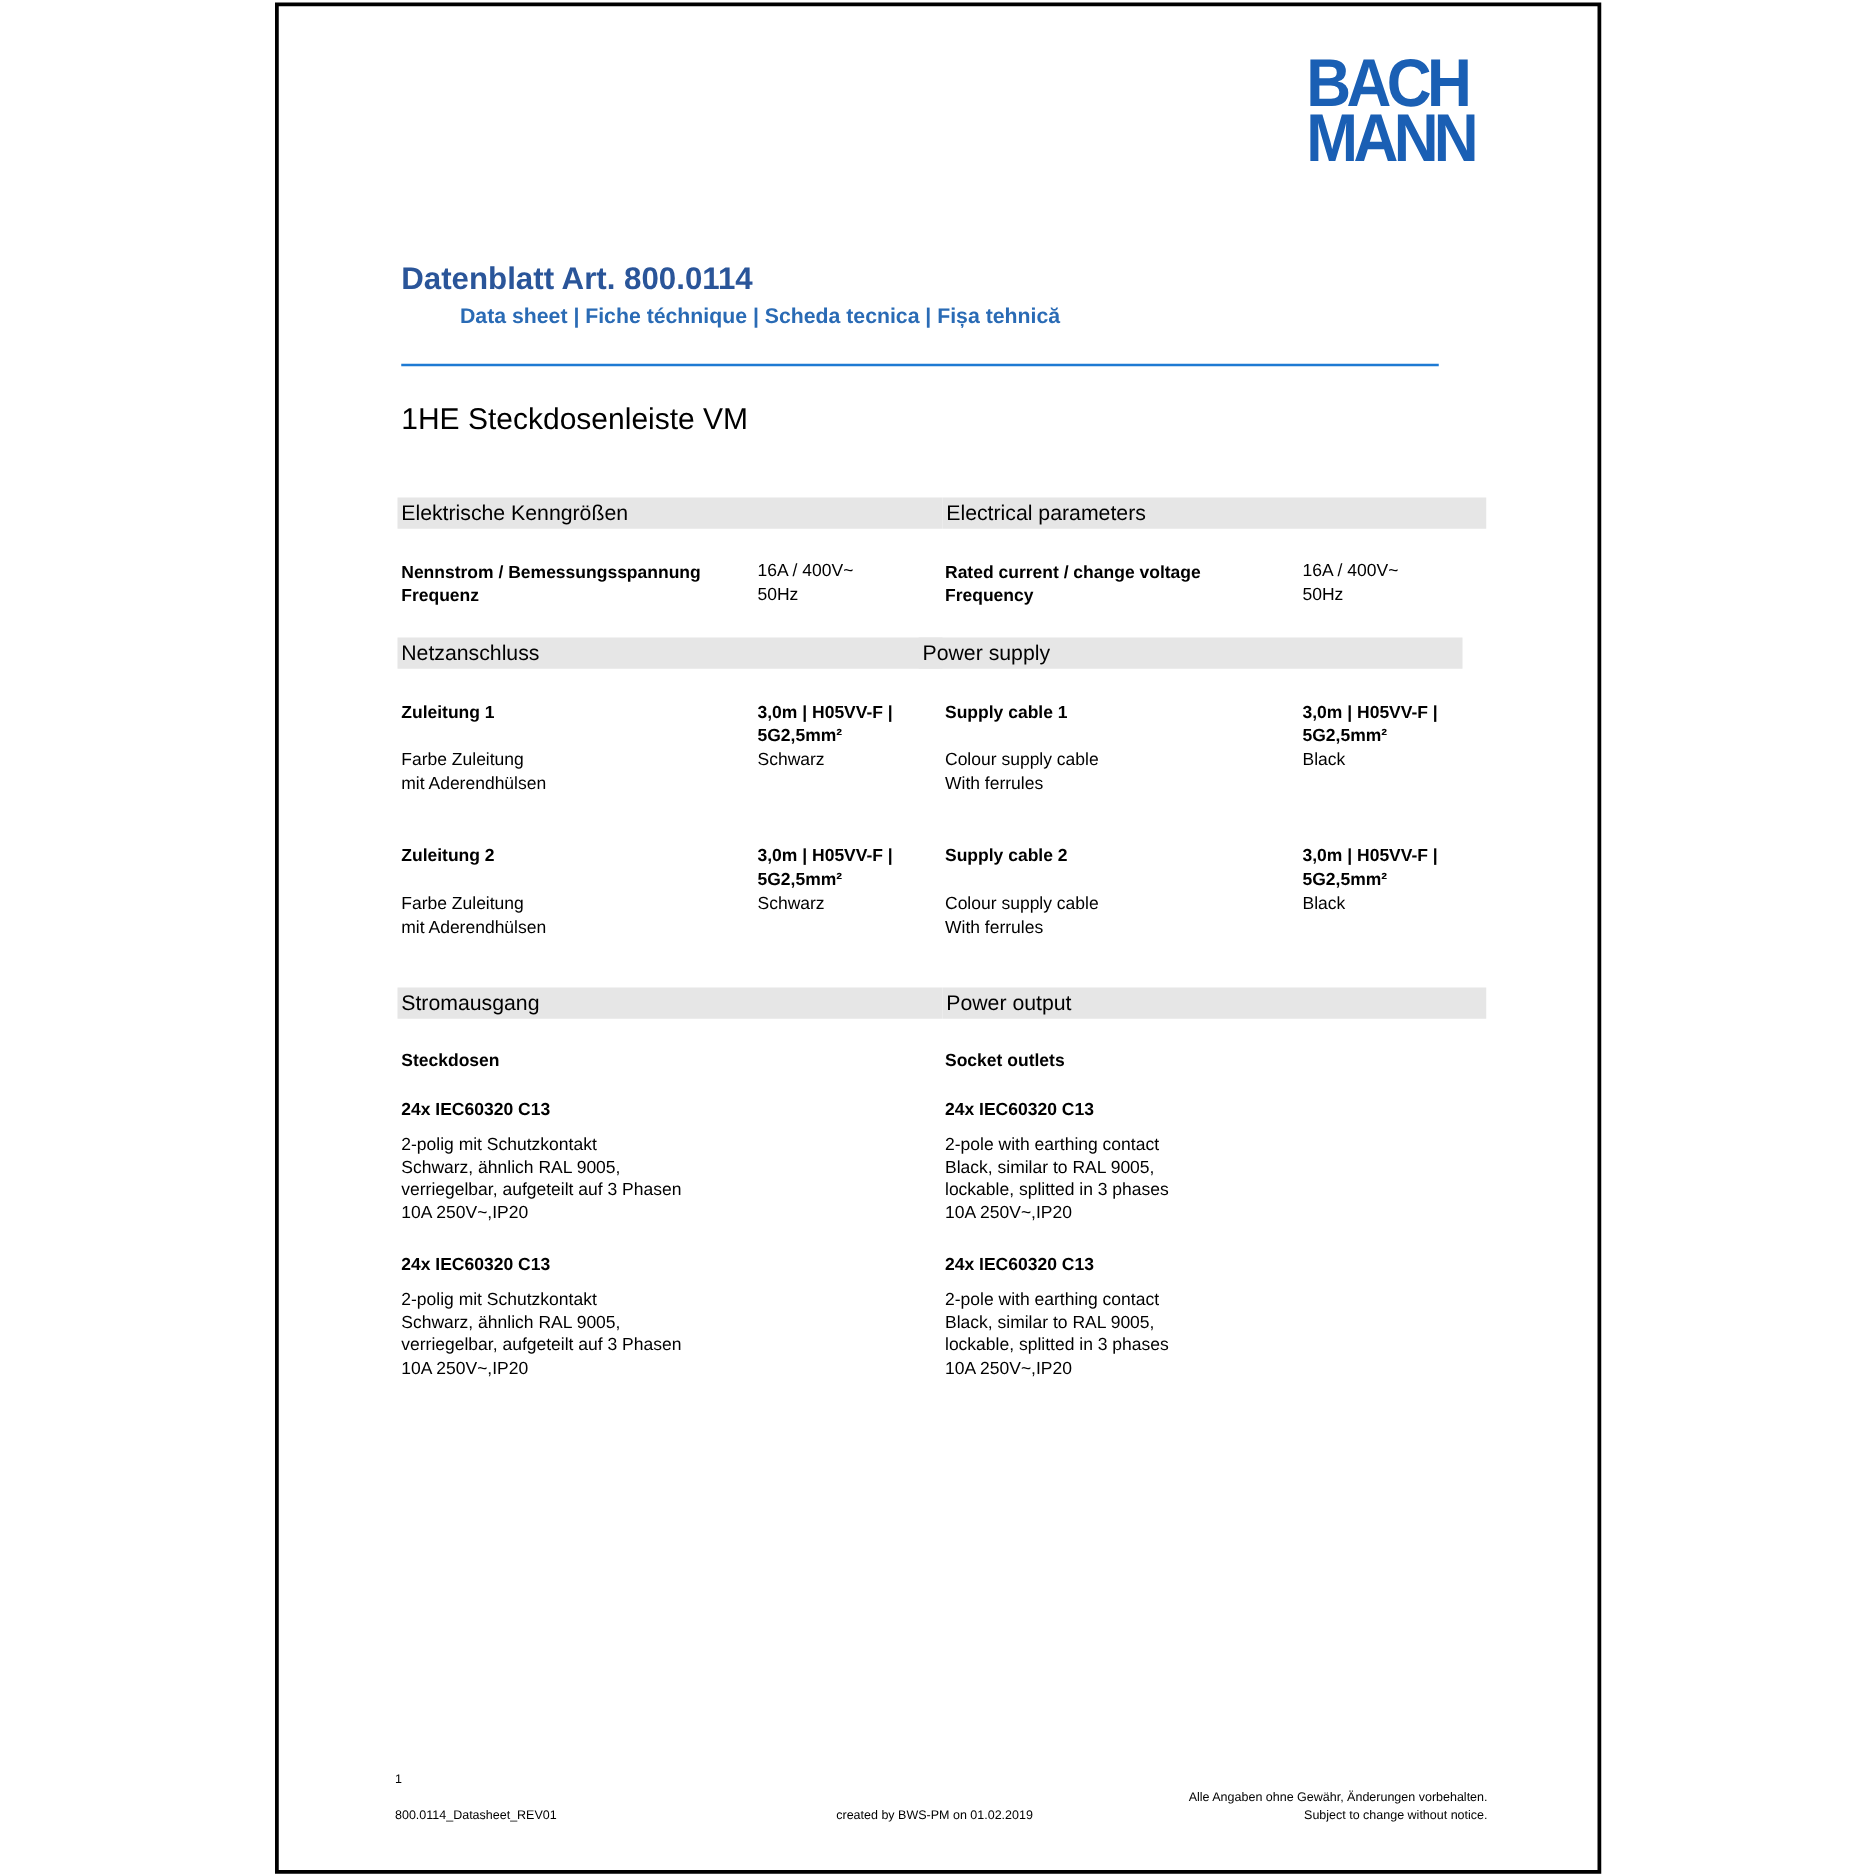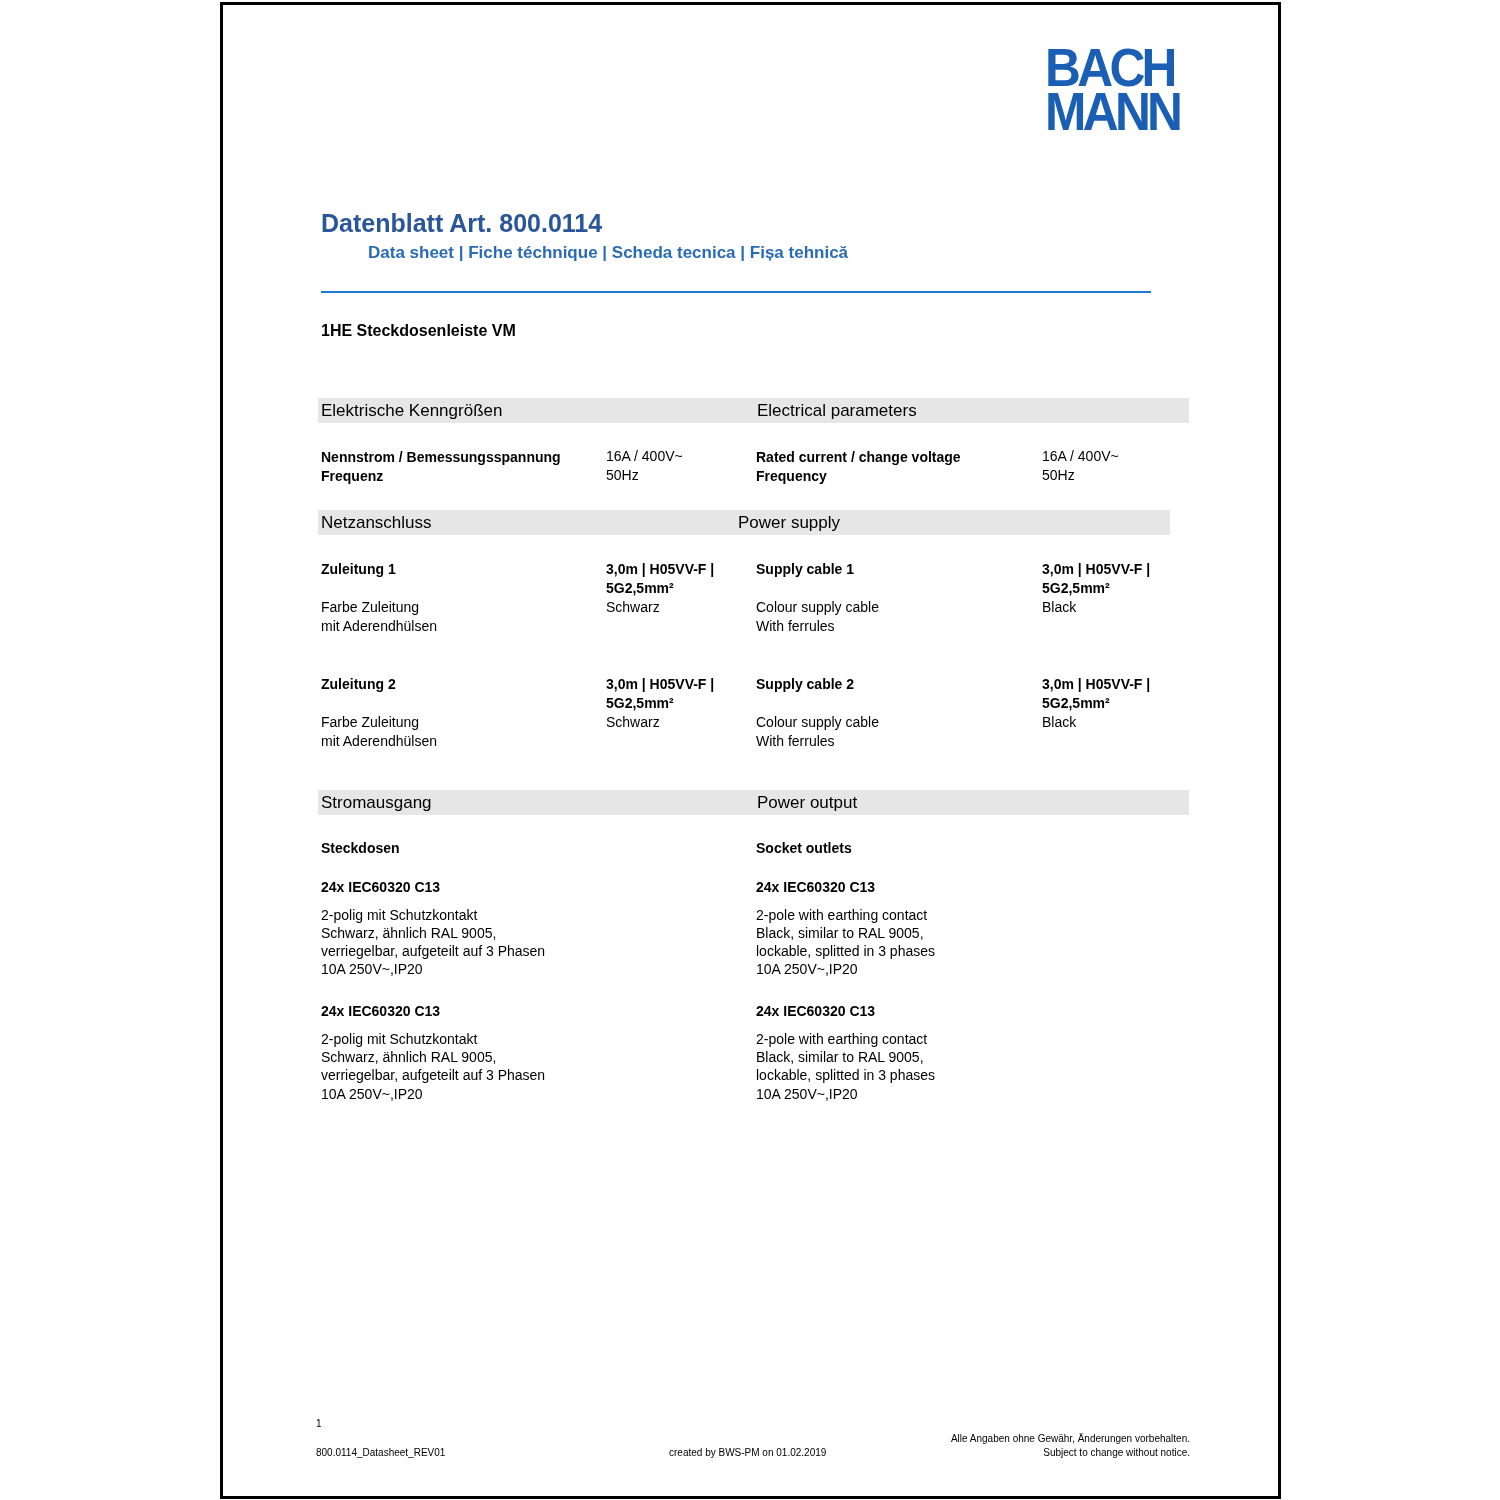--- a/index.html
+++ b/index.html
@@ -4,21 +4,21 @@
   <style>
     html, body { margin: 0; padding: 0; background: #ffffff; }
     body { width: 1500px; height: 1500px; position: relative; overflow: hidden; font-family: "Liberation Sans", sans-serif; color: #000; }
     .sheet { position: absolute; left: 220px; top: 2px; width: 1055px; height: 1491px; border: 3px solid #000; background: #fff; box-sizing: content-box; }
     .abs { position: absolute; }
     .logo { position: absolute; left: 822px; top: 40px; width: 146px; color: #1a5fb4; font-family: "Liberation Sans", sans-serif; font-weight: bold; font-size: 54px; line-height: 44px; letter-spacing: -4px; }
     .logo div { transform: scaleX(0.92); transform-origin: left; }
     .title { left: 98px; top: 204px; font-size: 25px; font-weight: bold; color: #2a5599; }
     .subtitle { left: 98px; top: 238px; font-size: 17px; font-weight: bold; color: #2a6bb5; margin-left: 47px; }
     .rule { left: 98px; top: 286px; width: 830px; height: 2px; background: #1e7ad3; }
-    .product { left: 98px; top: 317px; font-size: 16px; font-weight: bold; }
+    .product { left: 98px; top: 317px; font-size: 24px; font-weight: normal; }
     .sec-bar { position: absolute; height: 25px; background: #e6e6e6; font-size: 17px; line-height: 25px; padding-left: 3px; box-sizing: border-box; }
     .t { position: absolute; font-size: 14px; line-height: 19px; white-space: nowrap; }
     .b { font-weight: bold; }
     .foot { position: absolute; font-size: 10px; line-height: 14px; color: #000; white-space: nowrap; }
   </style>
 </head>
 <body>
 
 <div class="sheet">
 

